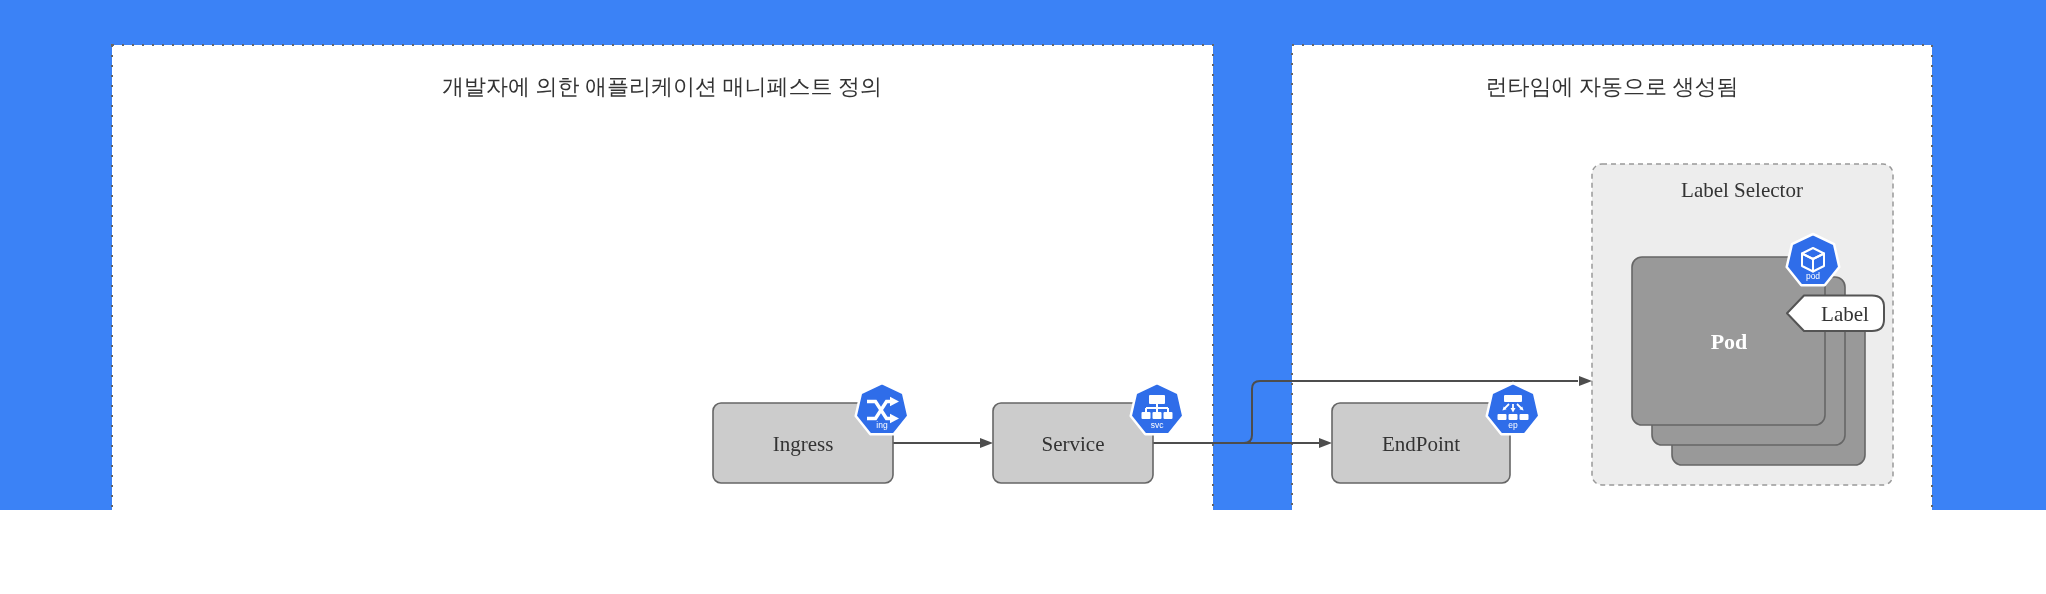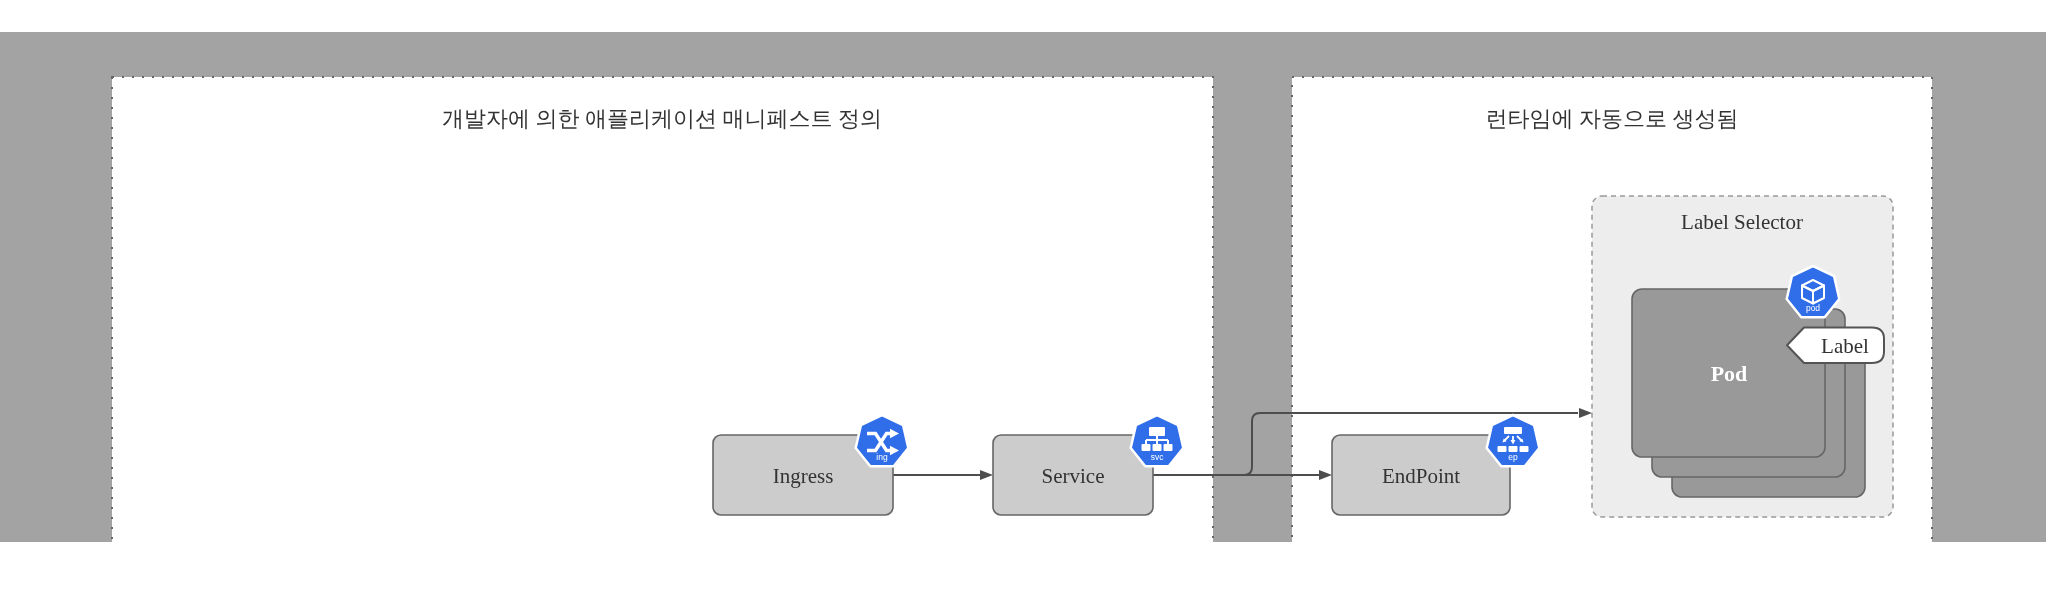--- a/index.html
+++ b/index.html
@@ -3,24 +3,23 @@
 <meta charset="utf-8">
 <style>
   html, body {
     margin: 0;
     padding: 0;
     background: #ffffff;
   }
   .stage {
     width: 2046px;
     height: 510px;
-    background: #a3a3a3;
+    background: #3b82f6;
     position: relative;
     font-family: "Liberation Serif", "DejaVu Serif", serif;
-    margin-top: 32px;
   }
   svg { display: block; }
   text {
     font-family: "Liberation Serif", "DejaVu Serif", serif;
     fill: #333333;
   }
   .group-title { font-size: 22px; }
   .node-label  { font-size: 21px; }
   .pod-label   { font-size: 22px; font-weight: bold; fill: #ffffff; }
   .callout-label { font-size: 21px; }

